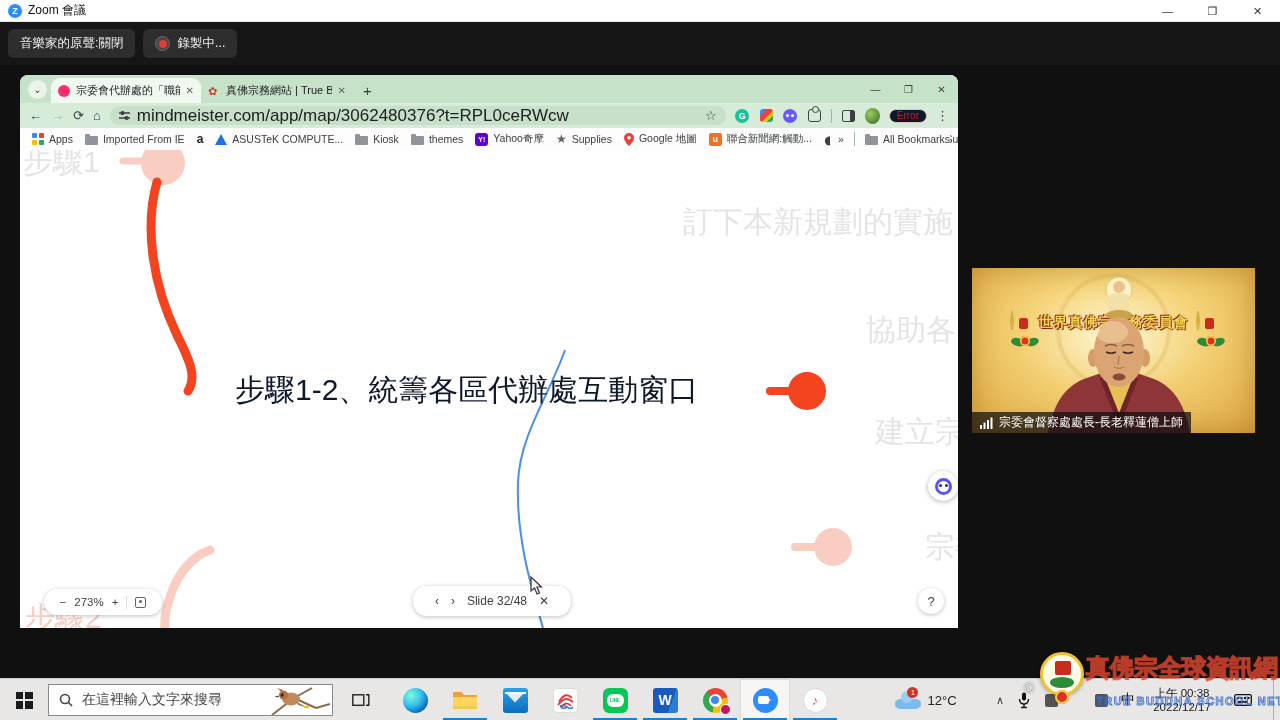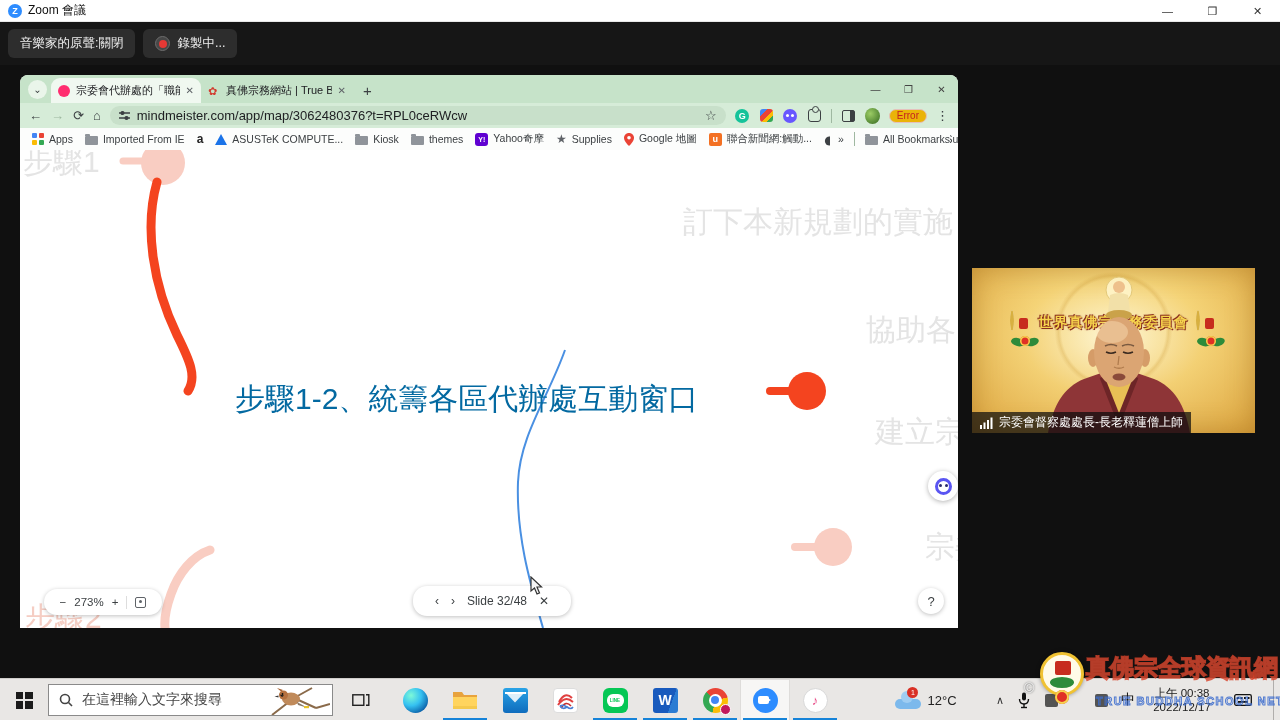--- a/index.html
+++ b/index.html
@@ -36,54 +36,54 @@
   .favicon-mm { width:12px; height:12px; border-radius:50%; background:#ff2d6f; flex:none; }
   .favicon-tbs { width:12px; height:12px; flex:none; color:#d23b2f; font-size:11px; line-height:12px; }
   .newtab-btn { font-size:15px; color:#3c4043; margin:0 0 4px 10px; }
   .bw-controls { position:absolute; right:0; top:0; height:28px; display:flex; }
   .bw-btn { width:33px; height:28px; display:flex; align-items:center; justify-content:center; font-size:10px; color:#444; }
 
   #toolbar { width:938px; height:25px; background:#d6ecd8; display:flex; align-items:center; padding:0 9px; gap:9px; }
   .nav-ic { font-size:13px; color:#3c4043; }
   .nav-ic.dis { color:#9db89f; }
   #omnibox { flex:1; height:19px; background:#c8e0ca; border-radius:10px; display:flex; align-items:center; padding:0 9px; gap:7px; }
-  .url-text { flex:1; font-size:13px; color:#202124; white-space:nowrap; overflow:hidden; }
+  .url-text { flex:1; font-size:17px; color:#202124; white-space:nowrap; overflow:hidden; }
   .tune-ic svg, .ext svg { display:block; }
   .ext { width:15px; height:15px; display:flex; align-items:center; justify-content:center; }
   .ext-grammarly { width:14px; height:14px; border-radius:50%; background:#15c39a; color:#fff; font-size:9px; font-weight:bold; text-align:center; line-height:14px; }
   .ext-color { width:13px; height:13px; border-radius:3px; background:linear-gradient(135deg,#4285f4 0 30%,#ea4335 30% 55%,#fbbc05 55% 75%,#34a853 75%); }
   .ext-purple { width:14px; height:14px; border-radius:50%; background:#6857ff; position:relative; }
   .ext-purple:before { content:""; position:absolute; left:3px; top:5px; width:3px; height:3px; border-radius:50%; background:#fff; }
   .ext-purple:after { content:""; position:absolute; right:3px; top:5px; width:3px; height:3px; border-radius:50%; background:#fff; }
   .ext-puzzle { width:13px; height:13px; border:1.5px solid #3c4043; border-radius:3px; position:relative; }
   .ext-puzzle:before { content:""; position:absolute; left:3px; top:-4px; width:5px; height:5px; border-radius:50%; border:1.5px solid #3c4043; background:#d6ecd8; }
   .vsep { width:1px; height:14px; background:#9fb8a1; }
   .side-ic { width:13px; height:12px; border:1.5px solid #3c4043; border-radius:2px; position:relative; }
   .side-ic:before { content:""; position:absolute; right:0; top:0; bottom:0; width:4px; background:#3c4043; }
   .avatar { width:16px; height:16px; border-radius:50%; background:radial-gradient(circle at 35% 35%, #9ccc65, #33691e); }
-  .error-pill { height:14px; border-radius:9px; background:#eab308; border:1px solid #e5c1bd; color:#c5221f; font-size:10px; display:flex; align-items:center; padding:0 7px; }
+  .error-pill { height:14px; border-radius:9px; background:#0f172a; border:1px solid #e5c1bd; color:#c5221f; font-size:10px; display:flex; align-items:center; padding:0 7px; }
   .kebab { font-size:13px; color:#3c4043; }
 
   #bookmarksbar { position:relative; width:938px; height:22px; background:#fcfdfc; display:flex; align-items:center; padding:0 12px; gap:12px; font-size:10.5px; color:#3c4043; white-space:nowrap; overflow:hidden; }
   .bm { display:flex; align-items:center; gap:5px; flex:none; }
   .bm-right { position:absolute; right:8px; top:0; height:22px; display:flex; align-items:center; gap:10px; background:#fcfdfc; padding-left:8px; }
   .folder { width:13px; height:9px; background:#8f949a; border-radius:1px; position:relative; margin-top:2px; }
   .folder:before { content:""; position:absolute; top:-2px; left:0; width:5px; height:2px; background:#8f949a; border-radius:1px 1px 0 0; }
   .bm-apps { width:12px; height:12px; display:grid; grid-template-columns:5px 5px; grid-template-rows:5px 5px; gap:2px; }
   .bm-apps i { border-radius:1px; }
   .bm-amazon { font-weight:bold; font-size:12px; color:#222; }
   .bm-yahoo { width:13px; height:13px; border-radius:3px; background:#5f01d1; color:#fff; font-size:7px; font-weight:bold; text-align:center; line-height:13px; }
   .bm-star { color:#5f6368; font-size:12px; }
   .bm-udn { width:13px; height:13px; border-radius:2px; background:#f37022; color:#fff; font-size:9px; font-weight:bold; text-align:center; line-height:13px; }
 
   
   #canvas { position:relative; width:938px; height:478px; background:#ffffff; overflow:hidden; }
   .ghost { position:absolute; font-size:30px; color:#e4e4e4; white-space:nowrap; }
   .ghost-pink { color:#f5cdc3; }
-  .map-main { position:absolute; left:215px; top:229px; font-size:30px; color:#0369a1; white-space:nowrap; }
+  .map-main { position:absolute; left:215px; top:220px; font-size:30px; color:#0f172a; white-space:nowrap; }
   .mm-pill { position:absolute; background:#fff; border-radius:14px; box-shadow:0 1px 4px rgba(0,0,0,0.25); display:flex; align-items:center; justify-content:center; color:#3c4043; }
   #zoomctrl { left:24px; top:439px; width:118px; height:26px; gap:8px; font-size:11.5px; }
   #slidectrl { left:393px; top:436px; width:158px; height:30px; gap:12px; font-size:12px; }
   #helpbtn { left:898px; top:438px; width:26px; height:26px; border-radius:50%; font-size:13px; }
   #chatwidget { left:908px; top:321px; width:30px; height:30px; border-radius:50%; background:#fff; box-shadow:0 1px 5px rgba(0,0,0,0.3); display:flex; align-items:center; justify-content:center; position:absolute; }
   .chat-ring { width:17px; height:17px; border-radius:50%; border:3.5px solid #5a55f2; position:relative; }
   .chat-ring:before { content:""; position:absolute; left:1px; top:3px; width:3px; height:3px; border-radius:50%; background:#2a2a6a; }
   .chat-ring:after { content:""; position:absolute; right:1px; top:3px; width:3px; height:3px; border-radius:50%; background:#2a2a6a; }
   .zc-sep { width:1px; height:13px; background:#ddd; }
   .fit-ic { width:11px; height:11px; border:1.5px solid #5f6368; border-radius:2px; position:relative; }

